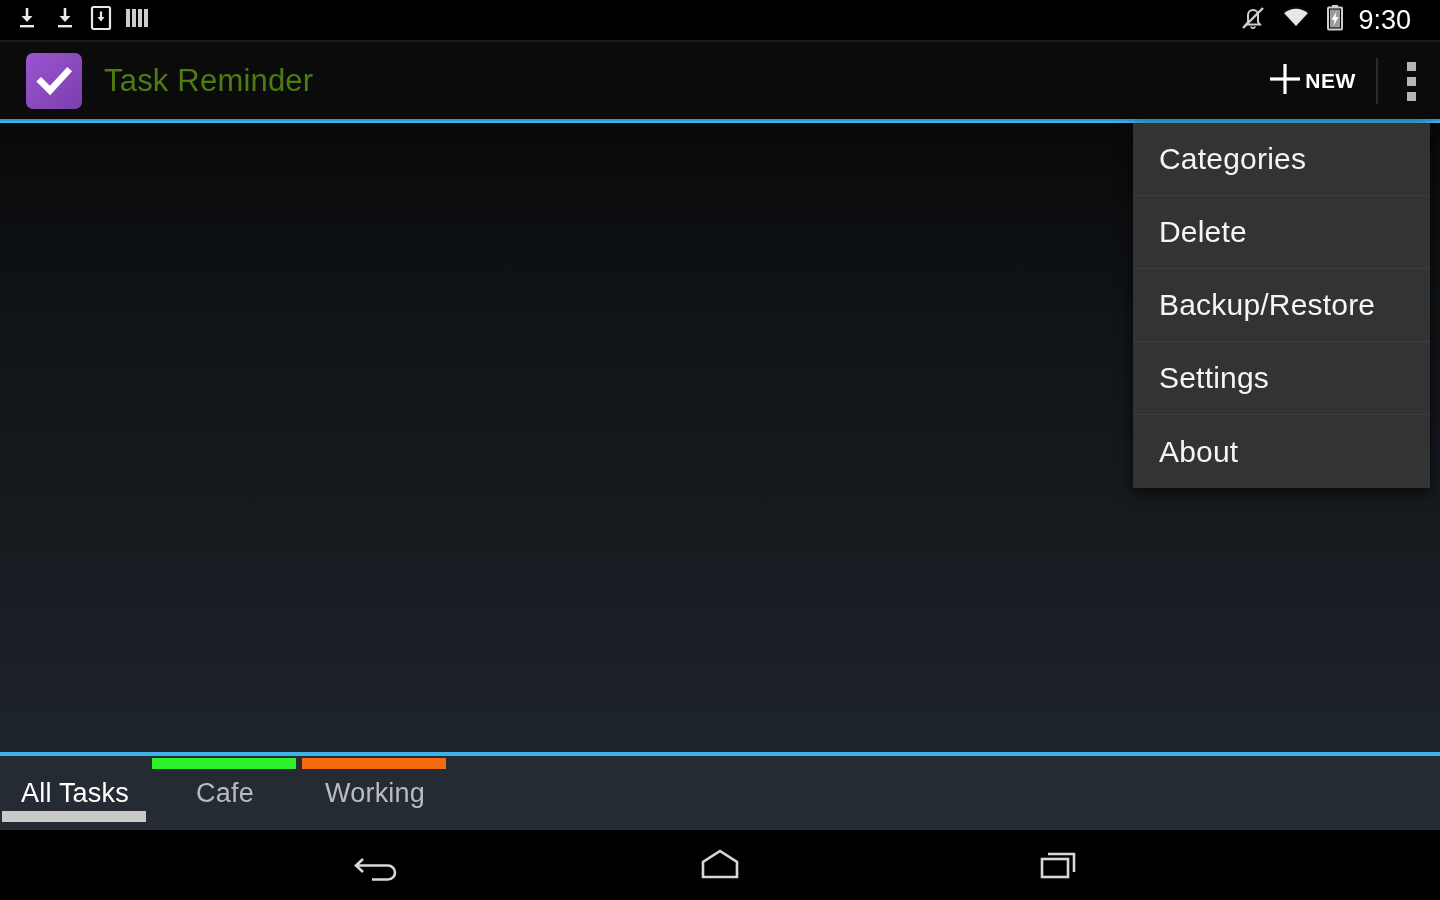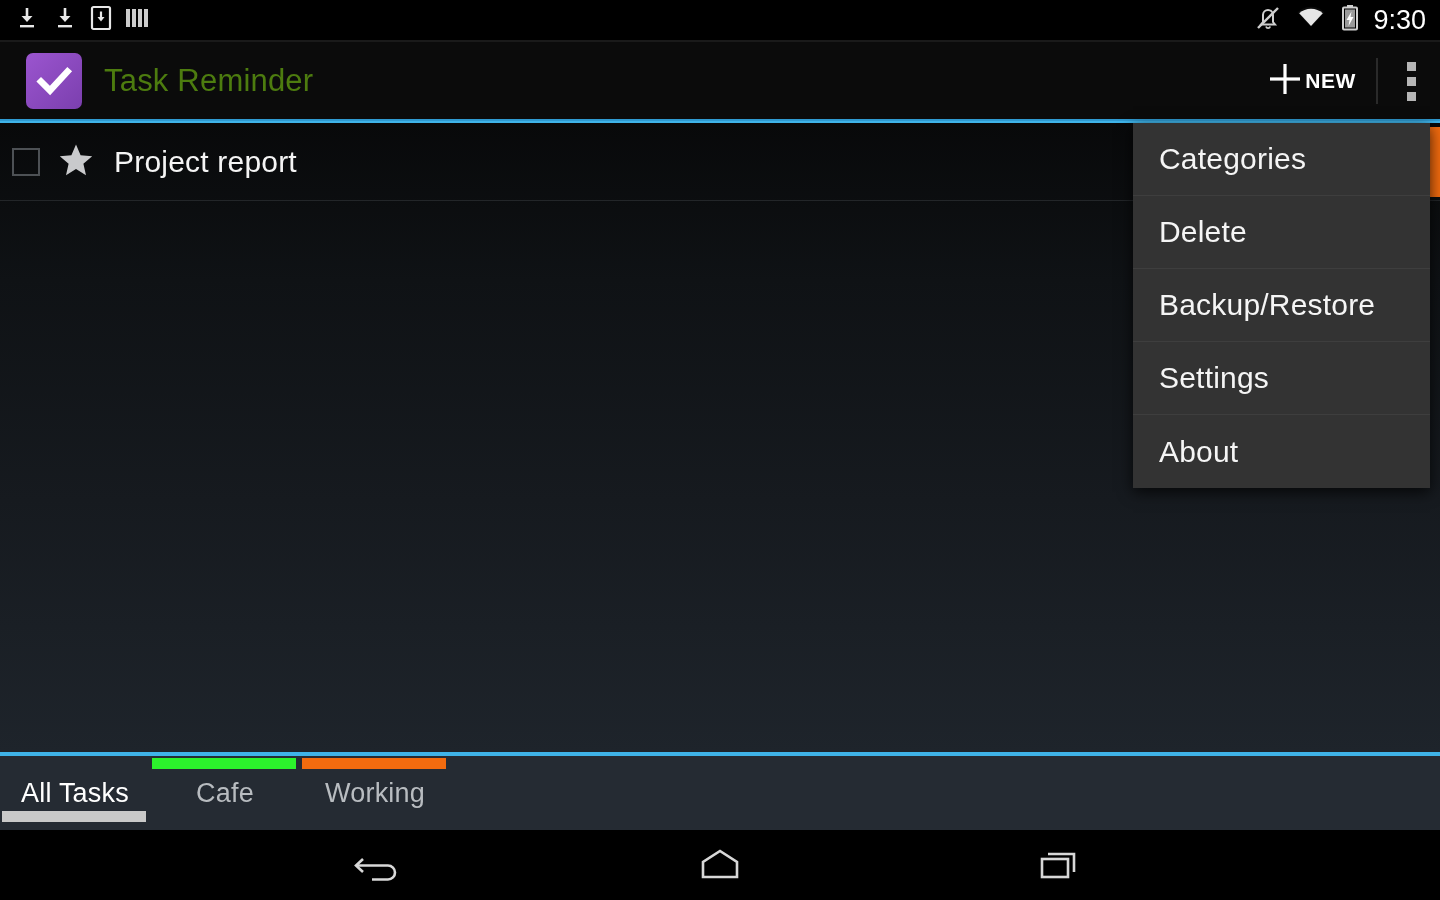--- a/index.html
+++ b/index.html
@@ -13,21 +13,21 @@
   #screen { position: relative; width: 1440px; height: 900px; background: #000; }
 
   
   #statusbar {
     position: absolute; left: 0; top: 0; width: 1440px; height: 40px;
     background: #000;
     display: flex; align-items: center;
   }
   #statusbar-left { display: flex; align-items: center; gap: 12px; padding-left: 14px; }
   #statusbar-right {
-    margin-left: auto; display: flex; align-items: center; gap: 13px; padding-right: 14px;
+    margin-left: auto; display: flex; align-items: center; gap: 13px; padding-right: 29px;
   }
   .sb-icon { display: block; }
   #clock {
     color: #fff; font-size: 27px; letter-spacing: 0px; line-height: 1;
     font-family: "Liberation Sans", sans-serif;
   }
   #statusbar-sep {
     position: absolute; left: 0; top: 40px; width: 1440px; height: 2px;
     background: #1a1a1a;
   }
@@ -229,30 +229,20 @@
         <span class="dot"></span>
         <span class="dot"></span>
         <span class="dot"></span>
       </div>
     </div>
   </div>
   <div id="actionbar-underline"></div>
 
   <div id="content">
 
-    <div class="task-row">
-      <span class="task-checkbox"></span>
-      <span class="task-star">
-        <svg width="36" height="36" viewBox="0 0 36 36">
-          <path d="M18 2.5 L22.6 13.2 L34.2 14.2 L25.4 21.8 L28.0 33.2 L18 27.1 L8.0 33.2 L10.6 21.8 L1.8 14.2 L13.4 13.2 Z" fill="#c9cacc"></path>
-        </svg>
-      </span>
-      <span class="task-title">Project report</span>
-      <span class="cat-strip" style="background:#f26b0f"></span>
-    </div>
 
 
   </div>
 
   <div id="tabbar">
     <div id="tabbar-topline"></div>
     <div id="tabs">
 
       <div class="tab" style="width:150px">
         <span class="tab-label" style="color:#ffffff">All Tasks</span>

